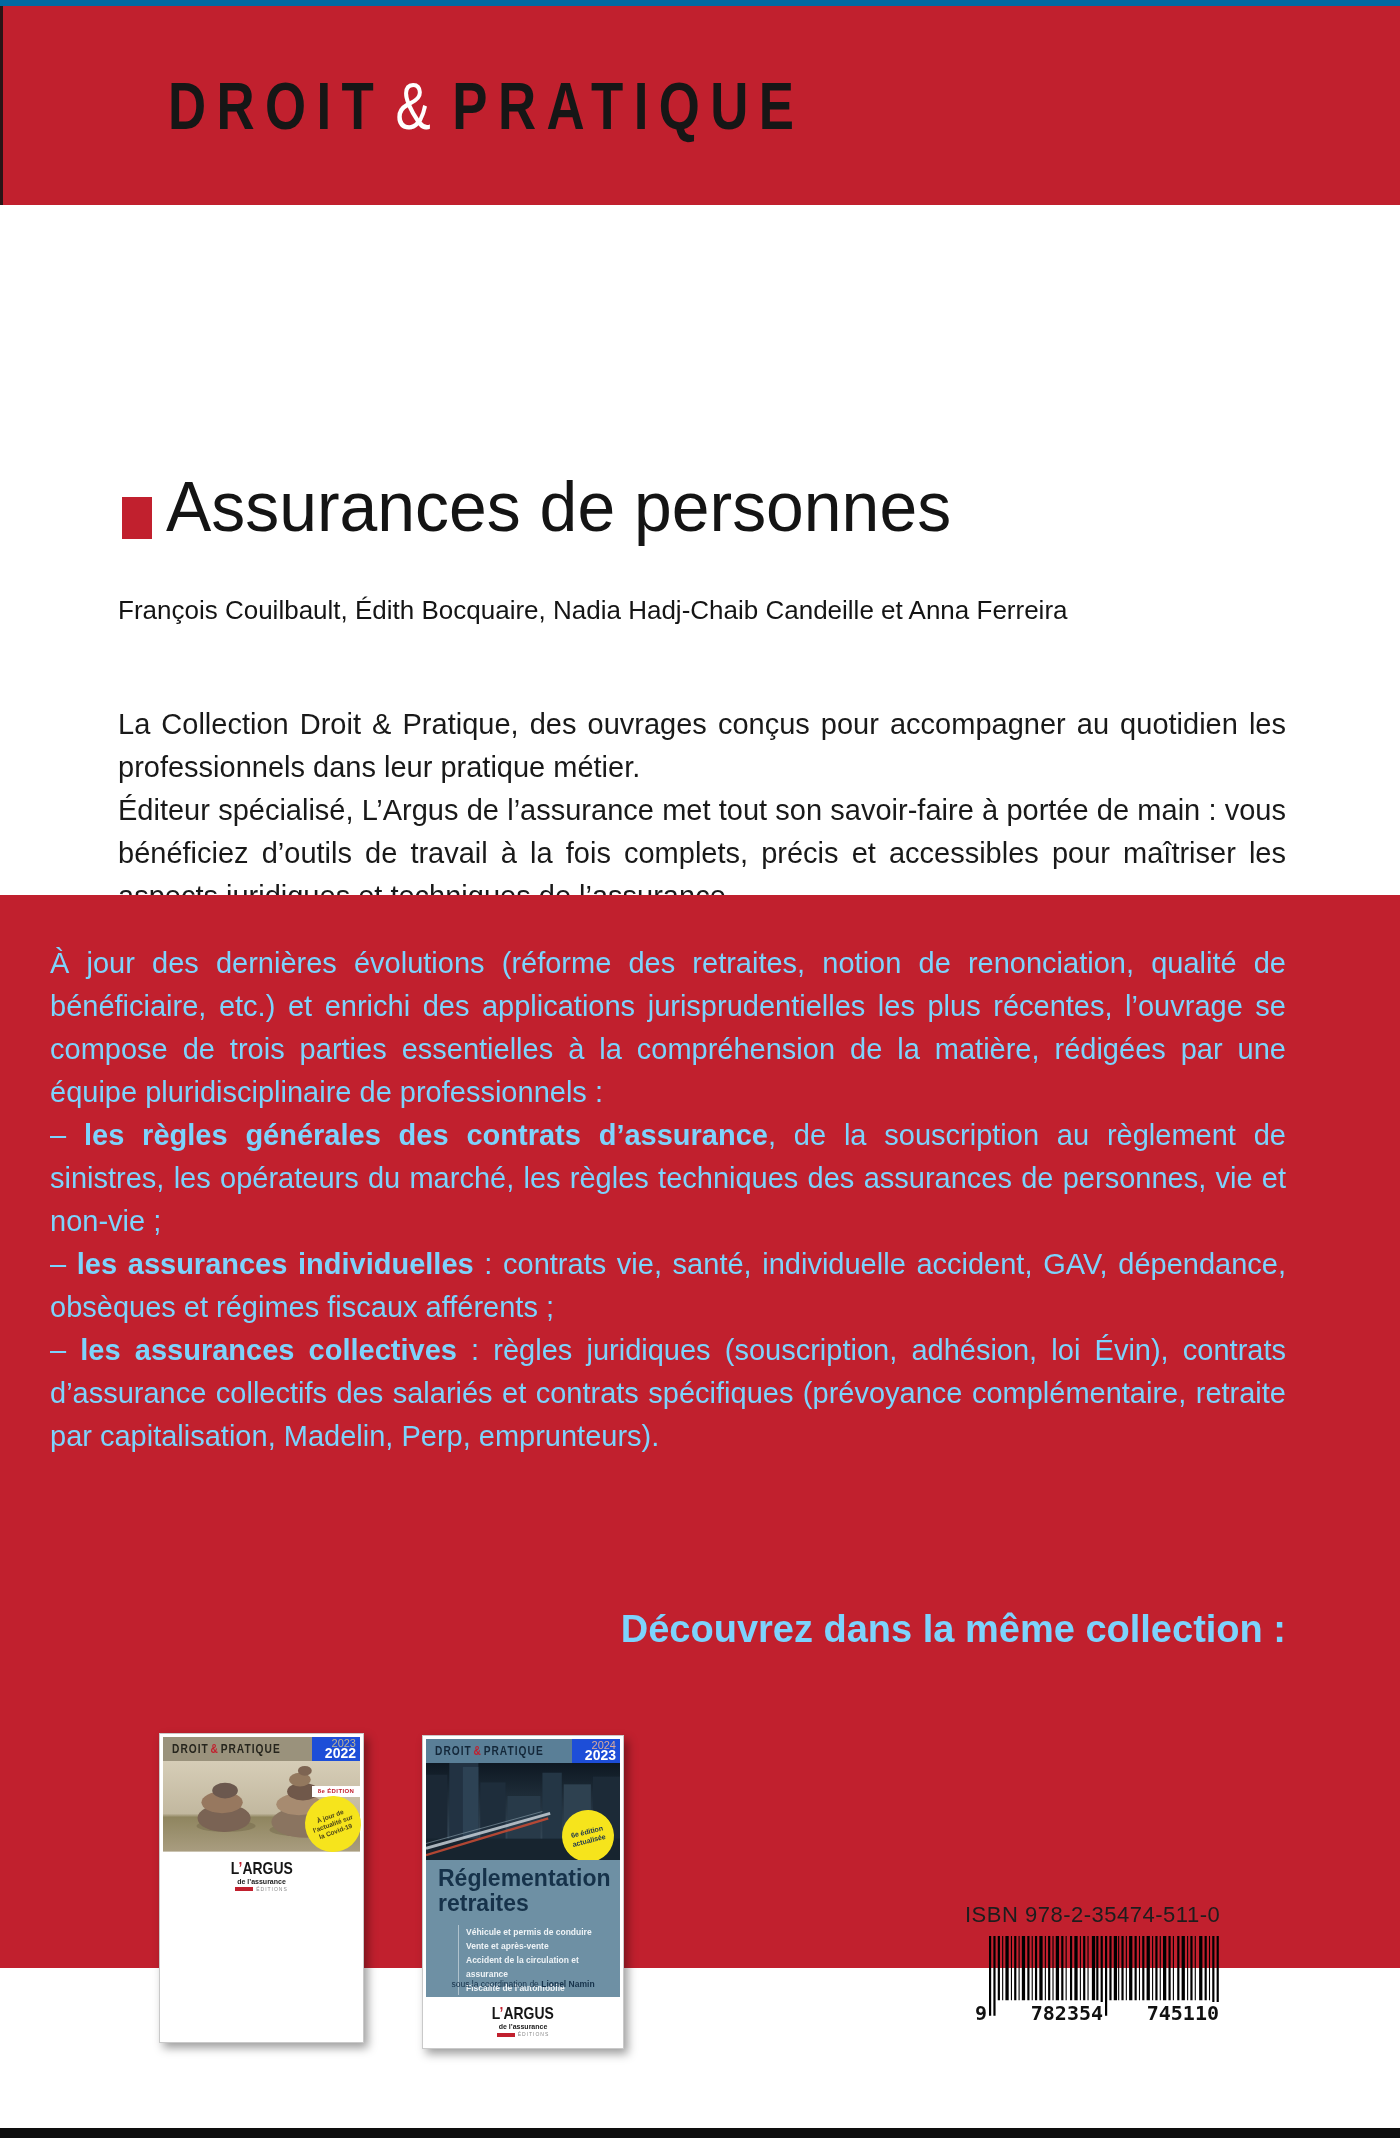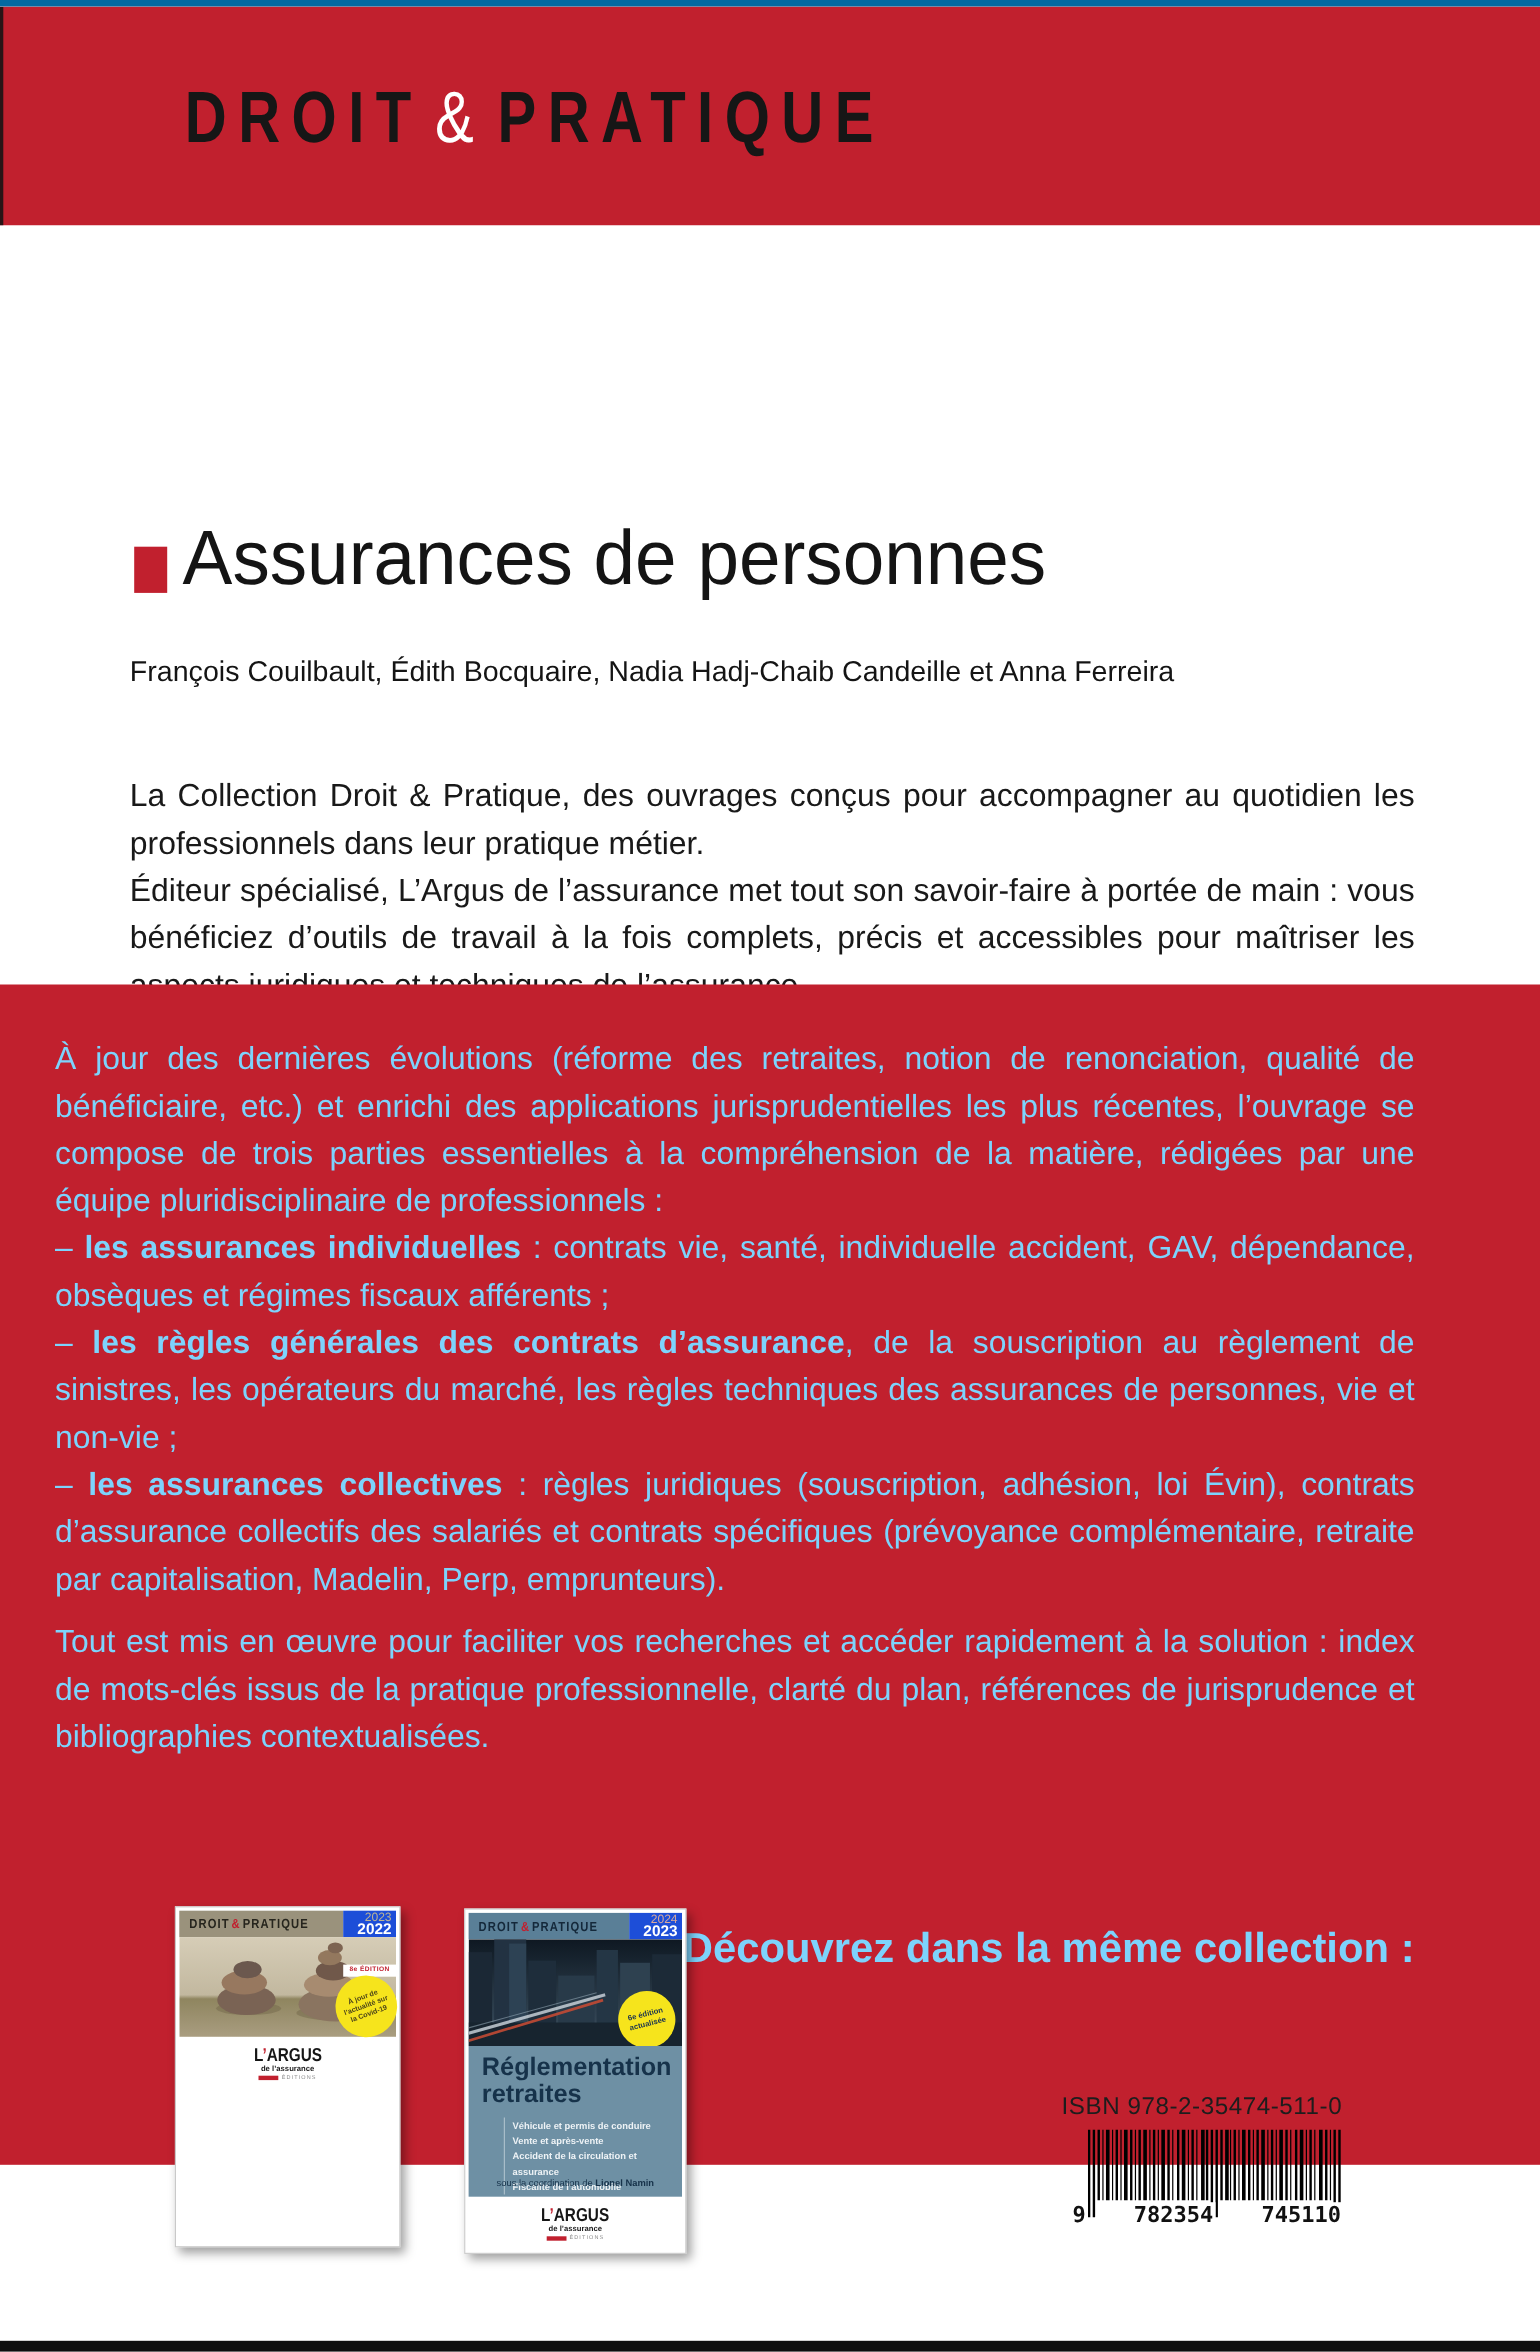--- a/index.html
+++ b/index.html
@@ -116,24 +116,23 @@
     </div>
     <p class="authors">François Couilbault, Édith Bocquaire, Nadia Hadj-Chaib Candeille et Anna Ferreira</p>
     <div class="intro">
       <p>La Collection Droit &amp; Pratique, des ouvrages conçus pour accompagner au quotidien les professionnels dans leur pratique métier.</p>
       <p>Éditeur spécialisé, L’Argus de l’assurance met tout son savoir-faire à portée de main : vous bénéficiez d’outils de travail à la fois complets, précis et accessibles pour maîtriser les aspects juridiques et techniques de l’assurance.</p>
     </div>
   </div>
 
   <div class="red-section">
     <p>À jour des dernières évolutions (réforme des retraites, notion de renonciation, qualité de bénéficiaire, etc.) et enrichi des applications jurisprudentielles les plus récentes, l’ouvrage se compose de trois parties essentielles à la compréhension de la matière, rédigées par une équipe pluridisciplinaire de professionnels :</p>
+    <p><span>– </span><b>les règles générales des contrats d’assurance</b><span>, de la souscription au règlement de sinistres, les opérateurs du marché, les règles techniques des assurances de personnes, vie et non-vie ;</span></p>
     <p><span>– </span><b>les assurances individuelles</b><span> : contrats vie, santé, individuelle accident, GAV, dépendance, obsèques et régimes fiscaux afférents ;</span></p>
-    <p><span>– </span><b>les règles générales des contrats d’assurance</b><span>, de la souscription au règlement de sinistres, les opérateurs du marché, les règles techniques des assurances de personnes, vie et non-vie ;</span></p>
     <p><span>– </span><b>les assurances collectives</b><span> : règles juridiques (souscription, adhésion, loi Évin), contrats d’assurance collectifs des salariés et contrats spécifiques (prévoyance complémentaire, retraite par capitalisation, Madelin, Perp, emprunteurs).</span></p>
-    <p class="gap">Tout est mis en œuvre pour faciliter vos recherches et accéder rapidement à la solution : index de mots-clés issus de la pratique professionnelle, clarté du plan, références de jurisprudence et bibliographies contextualisées.</p>
     <div class="collection-heading">Découvrez dans la même collection :</div>
   </div>
 
   <div class="book book-1">
     <div class="mini-head">
       <div class="mini-band">
         <span class="mini-title"><span>DROIT</span><span class="mini-amp">&amp;</span><span>PRATIQUE</span></span>
       </div>
       <div class="year-box">
         <span class="year-top">2023</span>

